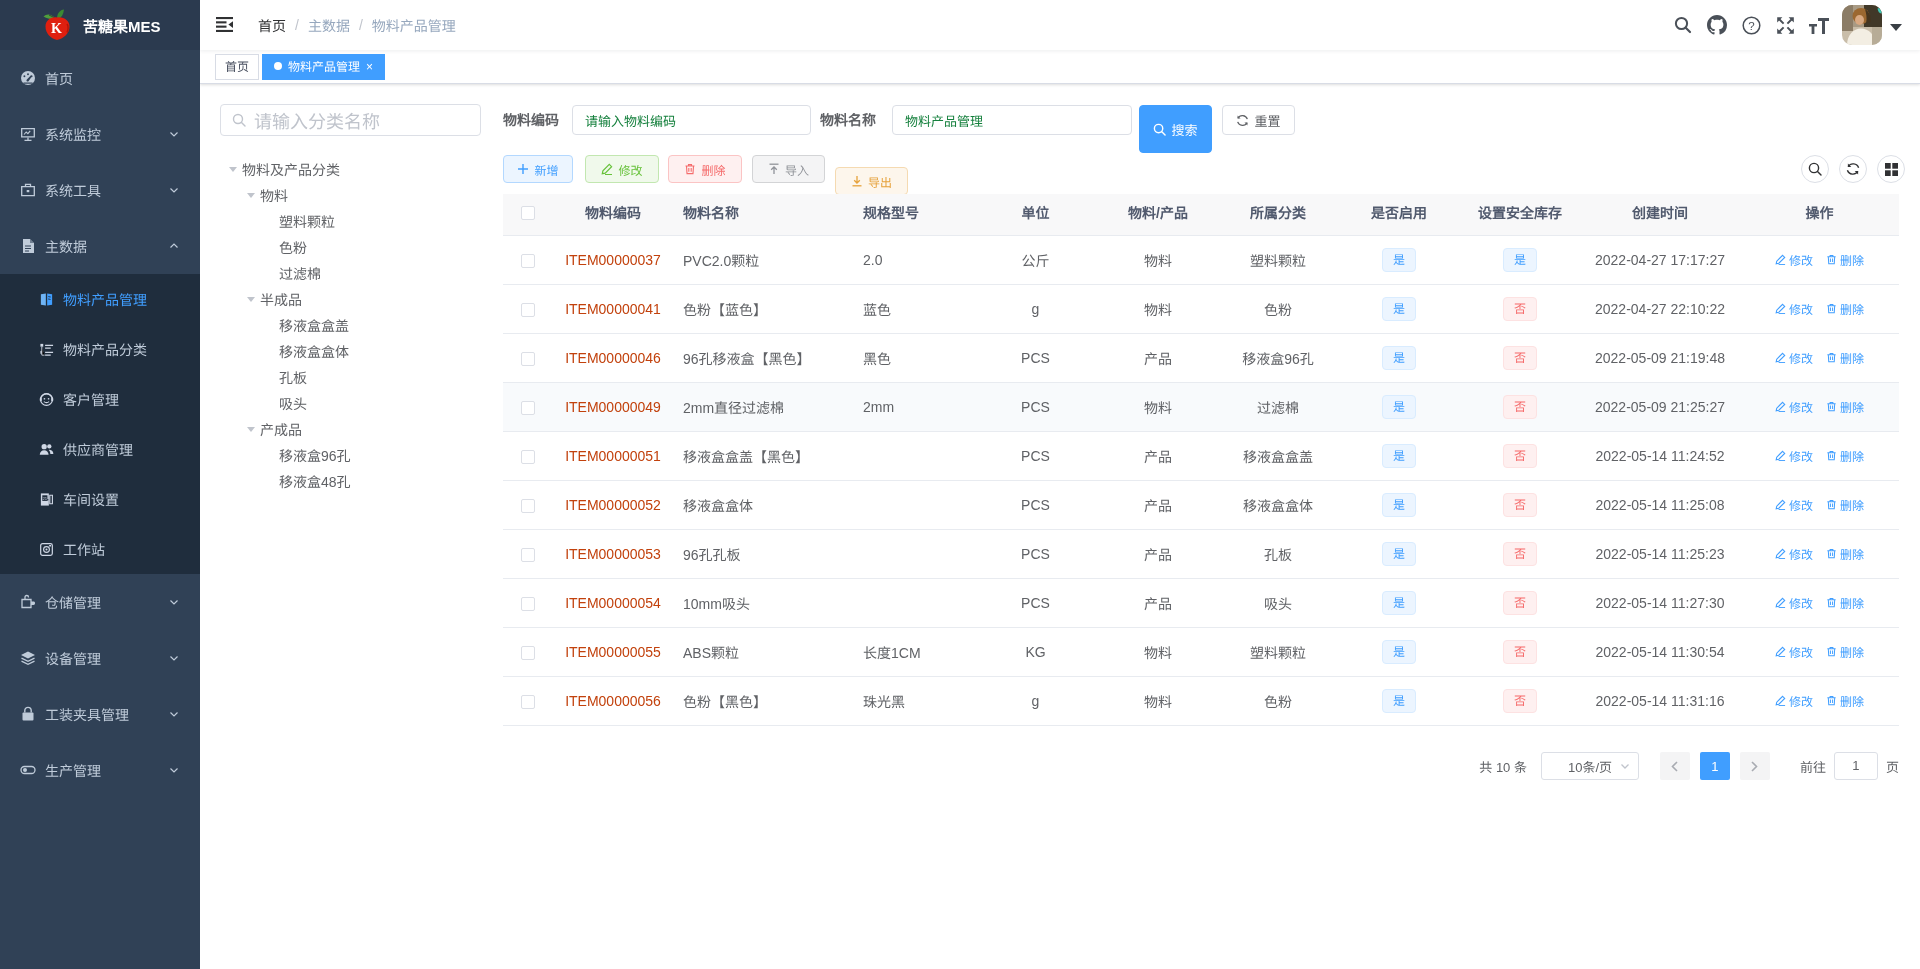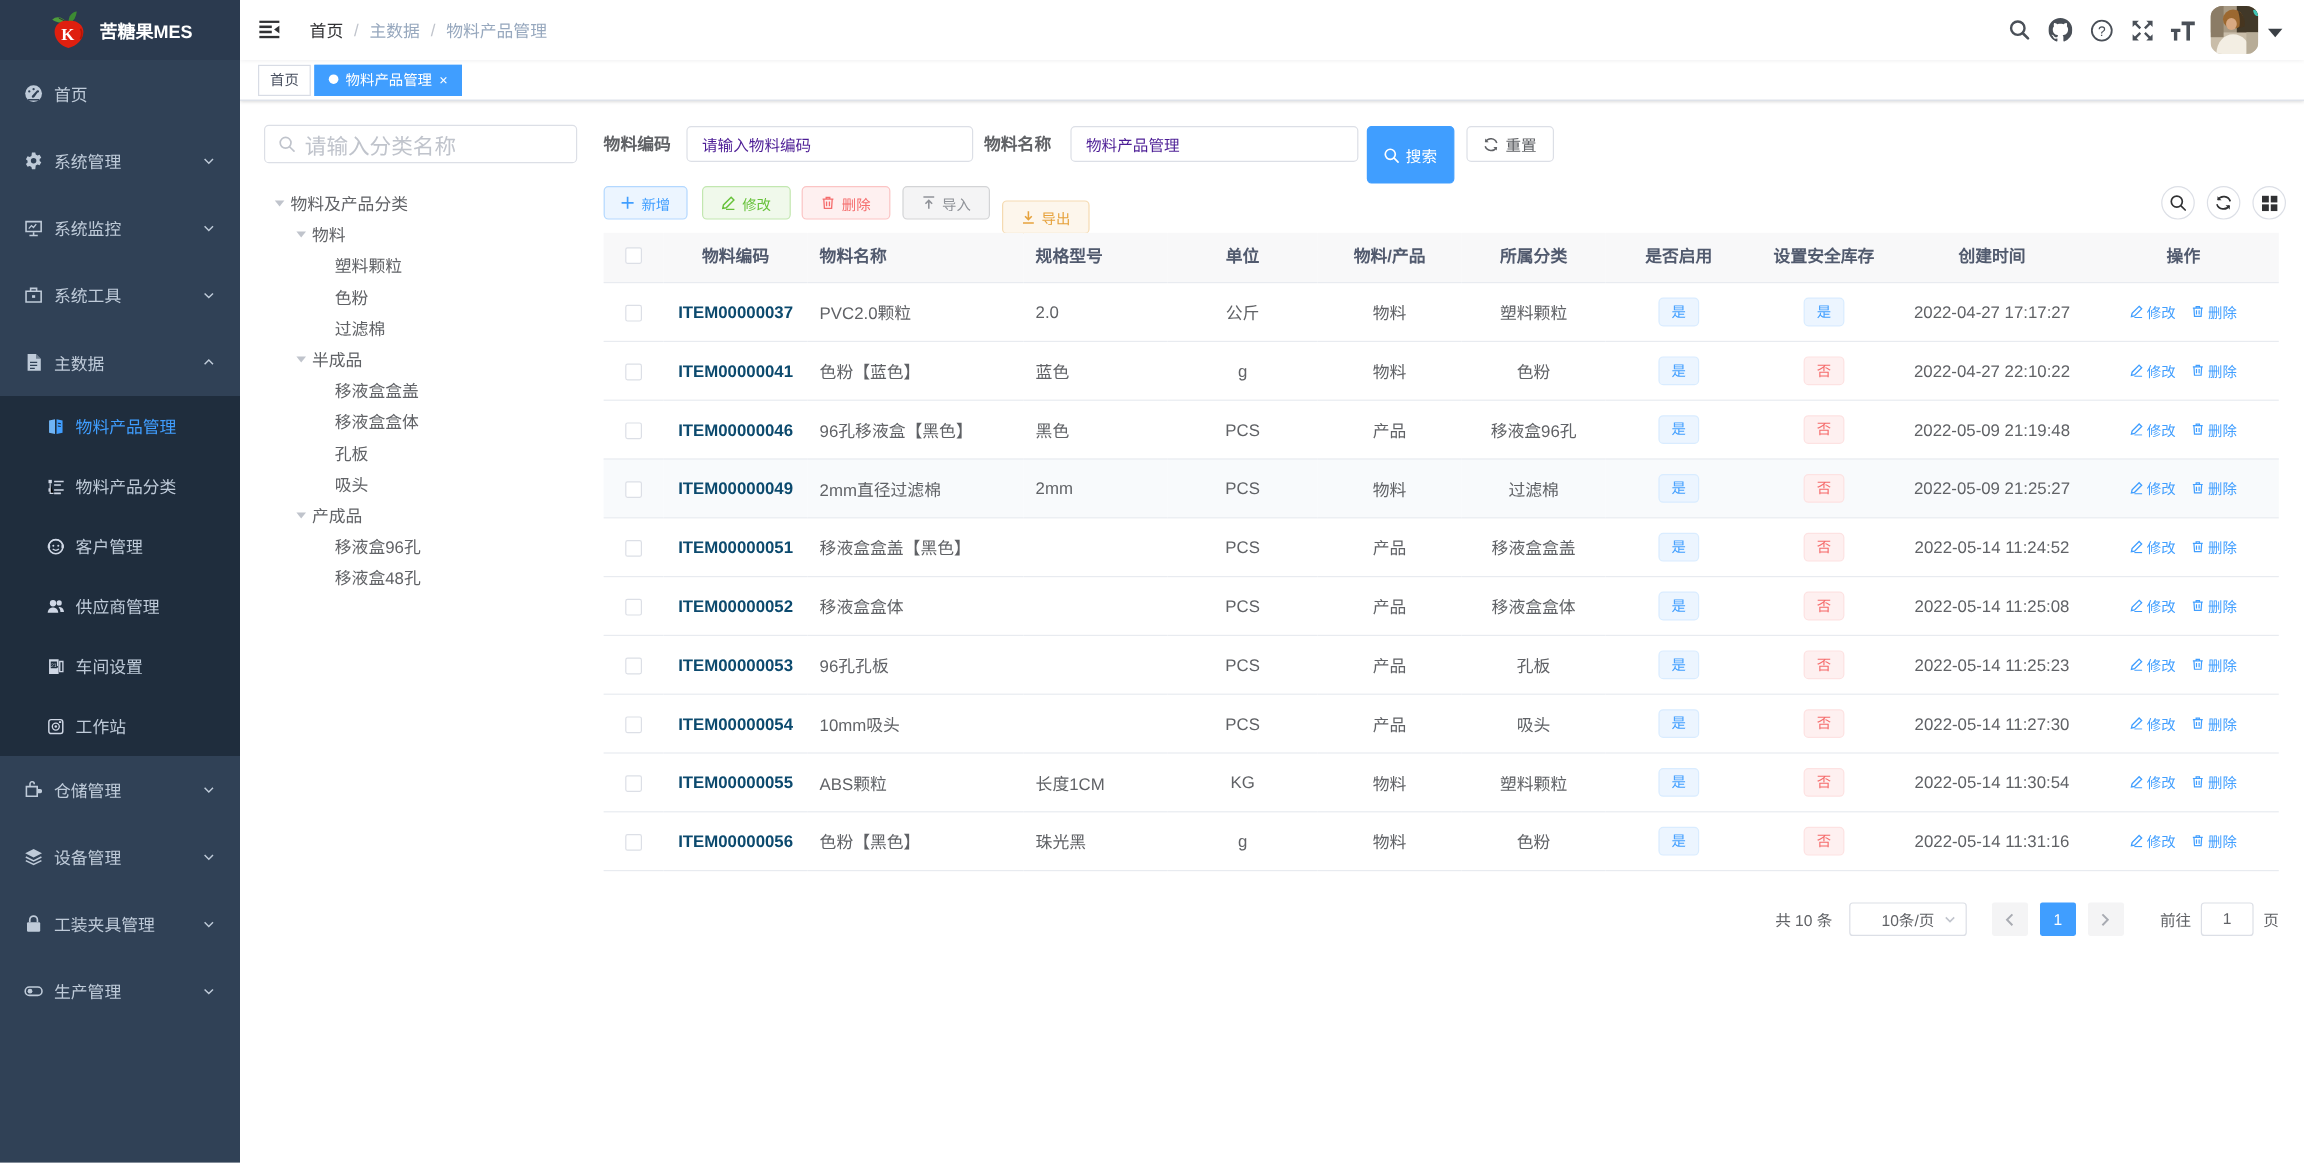--- a/index.html
+++ b/index.html
@@ -48,41 +48,41 @@
 
 .tree-search { left:20px; top:19px; width:261px; height:32px; border:1px solid #dcdfe6; border-radius:4px; display:flex; align-items:center; color:#c0c4cc; }
 .tree-search .ph { font-size:18px; }
 .tree-search svg { margin:0 8px 0 11px; }
 .tree { left:20px; top:71px; width:280px; font-size:14px; color:#606266; }
 .tnode { height:26px; display:flex; align-items:center; }
 .tcaret { width:0; height:0; border:4px solid transparent; border-top:5px solid #c0c4cc; margin-top:5px; margin-right:5px; }
 
 
 .flabel { font-weight:bold; color:#606266; font-size:14px; height:28px; line-height:28px; }
-.finput { height:30px; border:1px solid #dcdfe6; border-radius:4px; color:#4c1d95; font-size:13px; display:flex; align-items:center; padding-left:12px; background:#fff; }
+.finput { height:30px; border:1px solid #dcdfe6; border-radius:4px; color:#15803d; font-size:13px; display:flex; align-items:center; padding-left:12px; background:#fff; }
 .btn { display:inline-flex; align-items:center; justify-content:center; border-radius:4px; font-size:13px; cursor:pointer; border:1px solid transparent; }
 .btn svg { margin-right:5px; }
 .btn-primary { background:#409eff; color:#fff; border-color:#409eff; }
 .btn-plain { background:#fff; color:#606266; border-color:#dcdfe6; }
 .btn-mini { height:28px; font-size:12px; }
 .b-blue { background:#ecf5ff; color:#409eff; border-color:#b3d8ff; }
 .b-green { background:#f0f9eb; color:#67c23a; border-color:#c2e7b0; }
 .b-red { background:#fef0f0; color:#f56c6c; border-color:#fbc4c4; }
 .b-gray { background:#f4f4f5; color:#909399; border-color:#d3d4d6; }
 .b-yellow { background:#fdf6ec; color:#e6a23c; border-color:#f5dab1; }
 .circ { position:absolute; width:28px; height:28px; border:1px solid #dcdfe6; border-radius:50%; display:flex; align-items:center; justify-content:center; color:#606266; background:#fff; }
 
 
 .tbl { position:absolute; left:303px; top:109px; width:1396px; border-collapse:collapse; table-layout:fixed; font-size:14px; }
 .tbl th { background:#f8f8f9; color:#515a6e; font-weight:bold; height:41px; border-bottom:1px solid #e8ebf0; text-align:center; padding:0 0 4px 0; }
 .tbl td { height:49px; border-bottom:1px solid #e8ebf0; text-align:center; color:#606266; padding:0; }
 .tbl .al { text-align:left; padding-left:10px; }
 .tbl tr.hov td { background:#f8fafc; }
 .cbx { display:inline-block; width:14px; height:14px; border:1px solid #dcdfe6; border-radius:2px; background:#fff; vertical-align:middle; }
-.link { color:#0c4a6e;font-weight:bold; }
+.link { color:#c2410c; }
 .etag { display:inline-block; height:24px; line-height:22px; padding:0 10px; border-radius:4px; font-size:12px; }
 .etag.yes { background:#ecf5ff; border:1px solid #d9ecff; color:#409eff; }
 .etag.no { background:#fef0f0; border:1px solid #fde2e2; color:#f56c6c; }
 .op { color:#409eff; font-size:12px; display:inline-flex; align-items:center; }
 .op svg { margin-right:3px; }
 
 
 .pg { position:absolute; top:667px; right:21px; height:28px; display:flex; align-items:center; font-size:13px; color:#606266; }
 .pg .total { margin-right:14px; }
 .pg .psel { width:98px; height:28px; border:1px solid #dcdfe6; border-radius:3px; display:flex; align-items:center; justify-content:center; position:relative; color:#606266; margin-right:16px; }
@@ -111,25 +111,20 @@
     <div class="menu-item"><svg class="mi" viewBox="0 0 16 16">
           <circle cx="8" cy="8" r="7" fill="currentColor"></circle>
           <g fill="#304156">
             <circle cx="4.4" cy="6.2" r=".95"></circle>
             <circle cx="8" cy="4.3" r=".95"></circle>
             <circle cx="11.6" cy="6.2" r=".95"></circle>
             <path d="M7.1 9.3 10.8 5.5l1 1-3.1 4.4c-.5.7-1.4.8-1.9.3-.5-.5-.4-1.4.3-1.9z"></path>
             <path d="M3.4 12.5h9.2v1.2H3.4z"></path>
           </g>
         </svg>首页</div>
-    <div class="menu-item"><svg class="mi" viewBox="0 0 16 16">
-          <path fill="currentColor" d="M6.6 1h2.8l.4 1.8c.5.2 1 .4 1.4.8l1.8-.6 1.4 2.4-1.4 1.2c.1.5.1 1 0 1.5l1.4 1.2-1.4 2.4-1.8-.6c-.4.3-.9.6-1.4.8L9.4 15H6.6l-.4-1.8c-.5-.2-1-.4-1.4-.8l-1.8.6-1.4-2.4L3 9.4c-.1-.5-.1-1 0-1.5L1.6 6.7 3 4.3l1.8.6c.4-.3.9-.6 1.4-.8zM8 5.7A2.3 2.3 0 1 0 8 10.3 2.3 2.3 0 0 0 8 5.7z" fill-rule="evenodd"></path>
-        </svg>系统管理<svg class="arrow" width="12" height="12" viewBox="0 0 12 12">
-          <path d="M2.5 4.5 6 8l3.5-3.5" stroke="currentColor" fill="none" stroke-width="1.2"></path>
-        </svg></div>
     <div class="menu-item"><svg class="mi" viewBox="0 0 16 16">
           <path fill="none" stroke="currentColor" stroke-width="1.3" d="M1.7 2.7h12.6v8.2H1.7z"></path>
           <path fill="none" stroke="currentColor" stroke-width="1.1" d="M4 8.5 6.2 6l1.7 1.6 2.3-2.8"></path>
           <path stroke="currentColor" stroke-width="1.3" d="M8 11.5v2.3M4.5 14.3h7"></path>
         </svg>系统监控<svg class="arrow" width="12" height="12" viewBox="0 0 12 12">
           <path d="M2.5 4.5 6 8l3.5-3.5" stroke="currentColor" fill="none" stroke-width="1.2"></path>
         </svg></div>
     <div class="menu-item"><svg class="mi" viewBox="0 0 16 16">
           <path fill="none" stroke="currentColor" stroke-width="1.3" d="M1.7 4.7h12.6v9H1.7z"></path>
           <path fill="none" stroke="currentColor" stroke-width="1.3" d="M5.5 4.5V2.3h5v2.2"></path>

